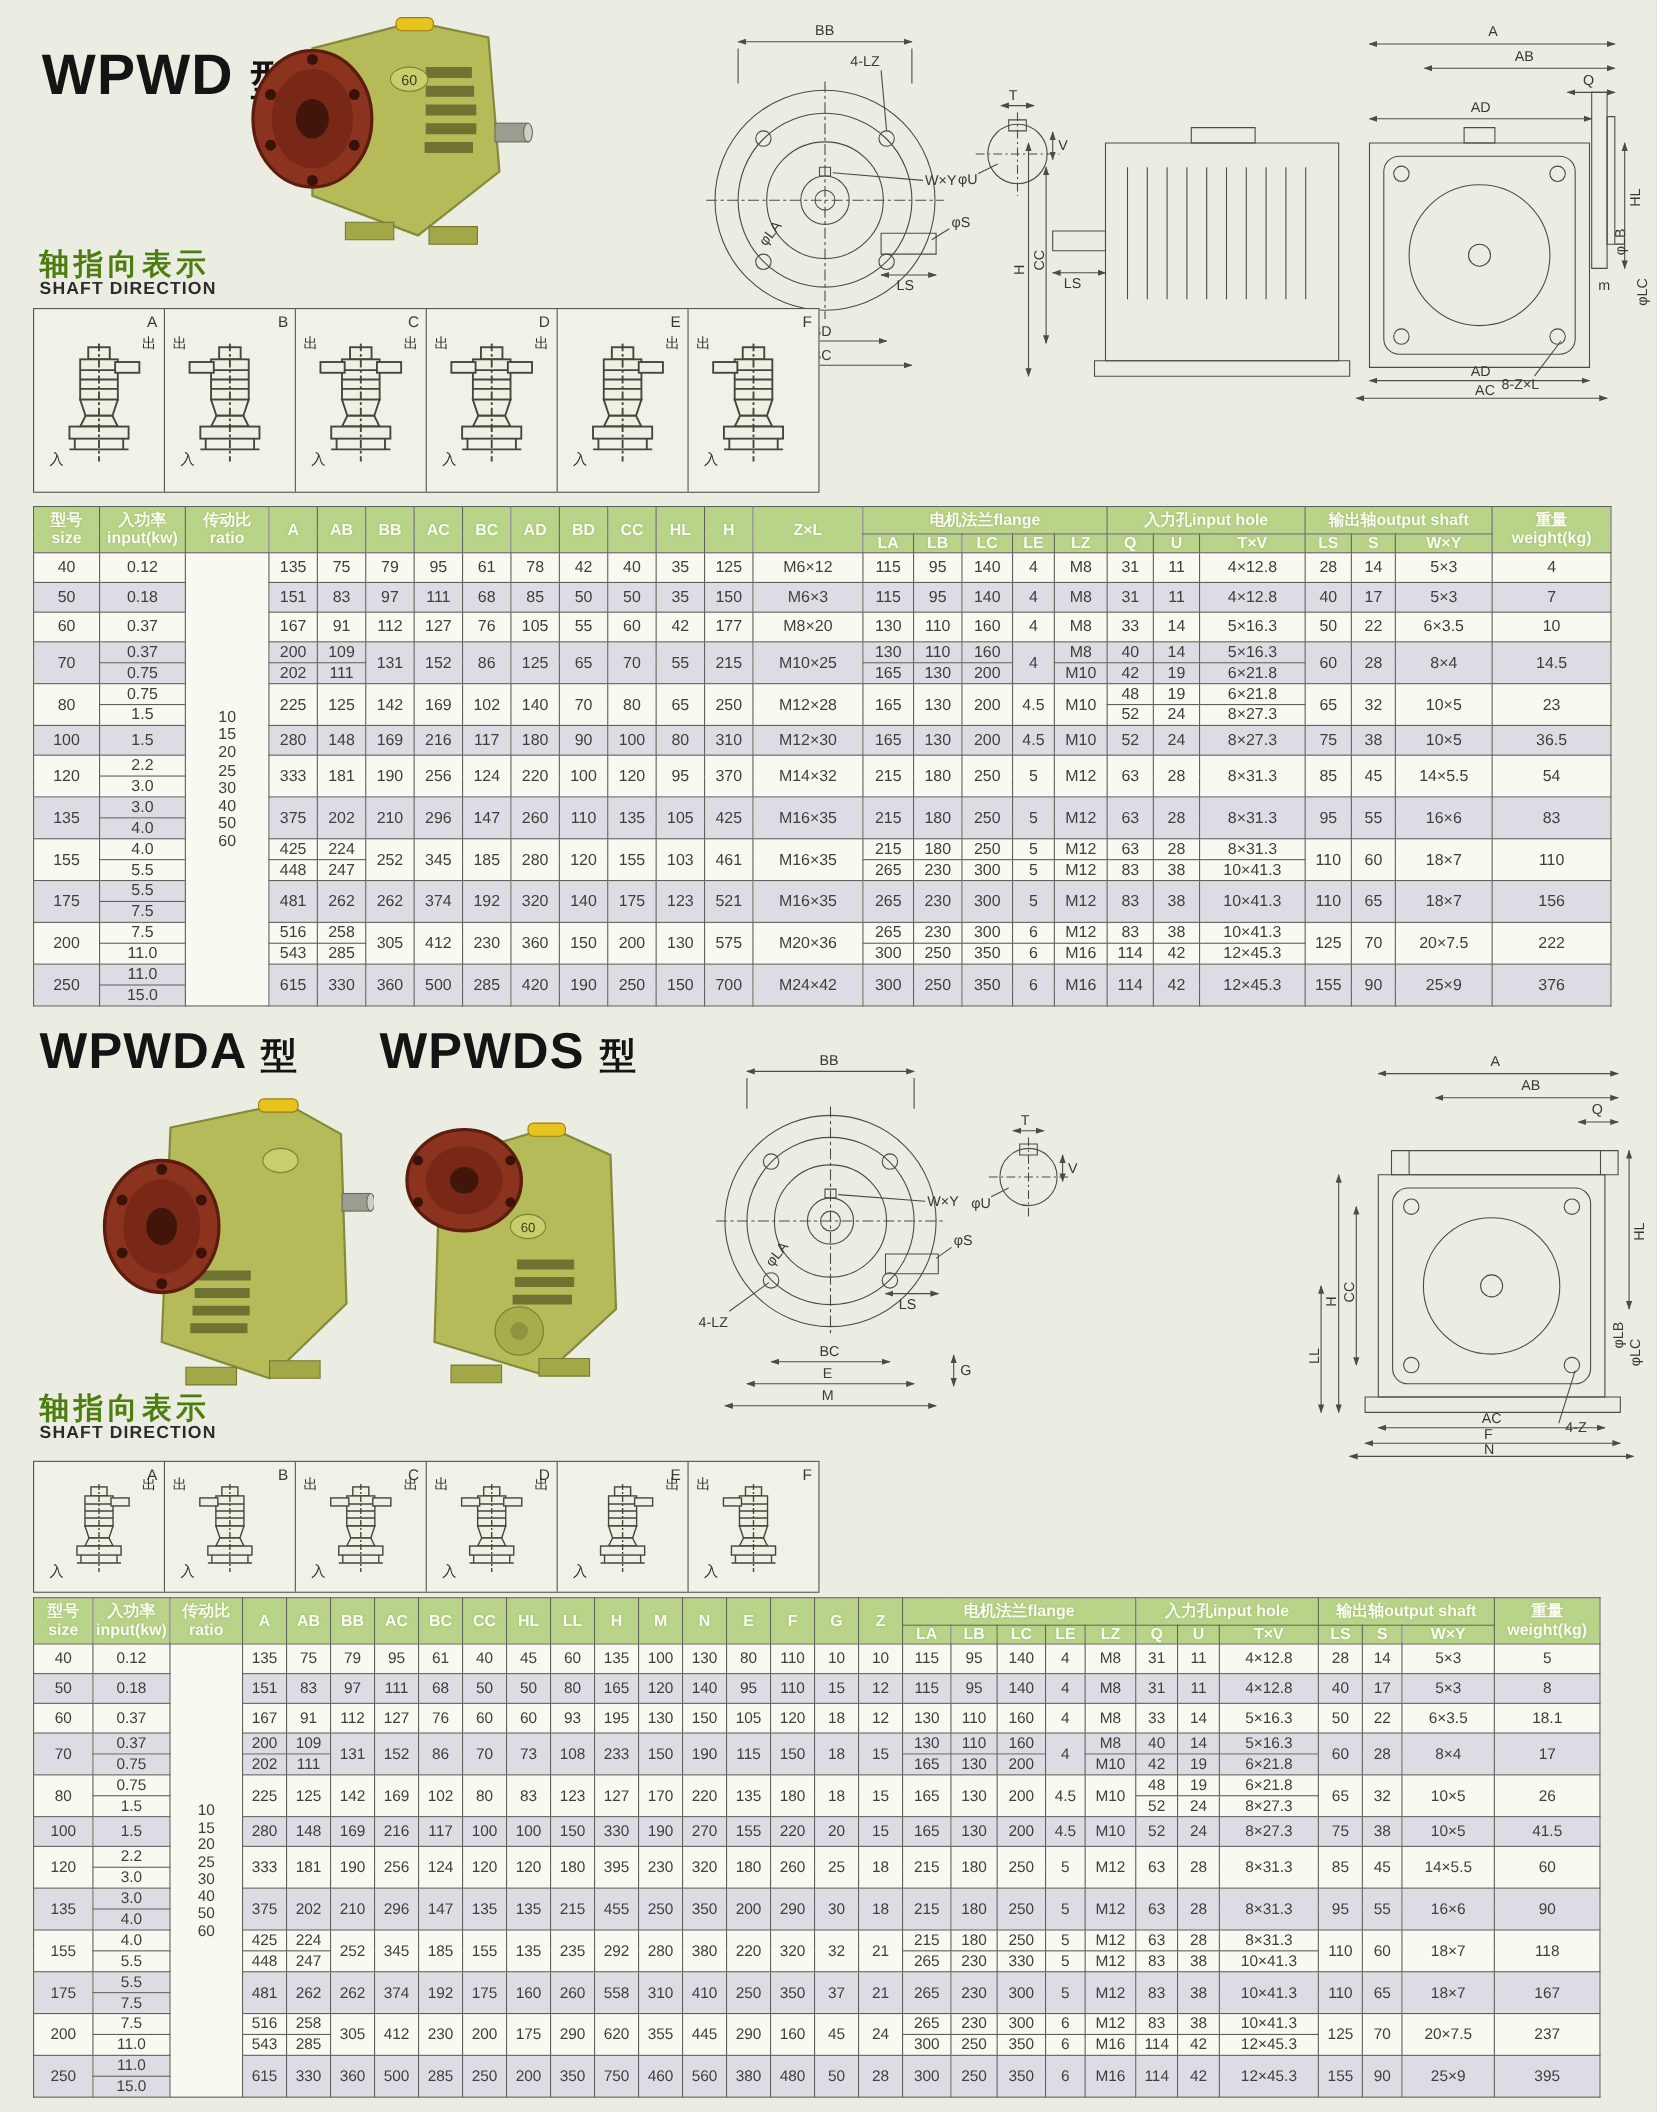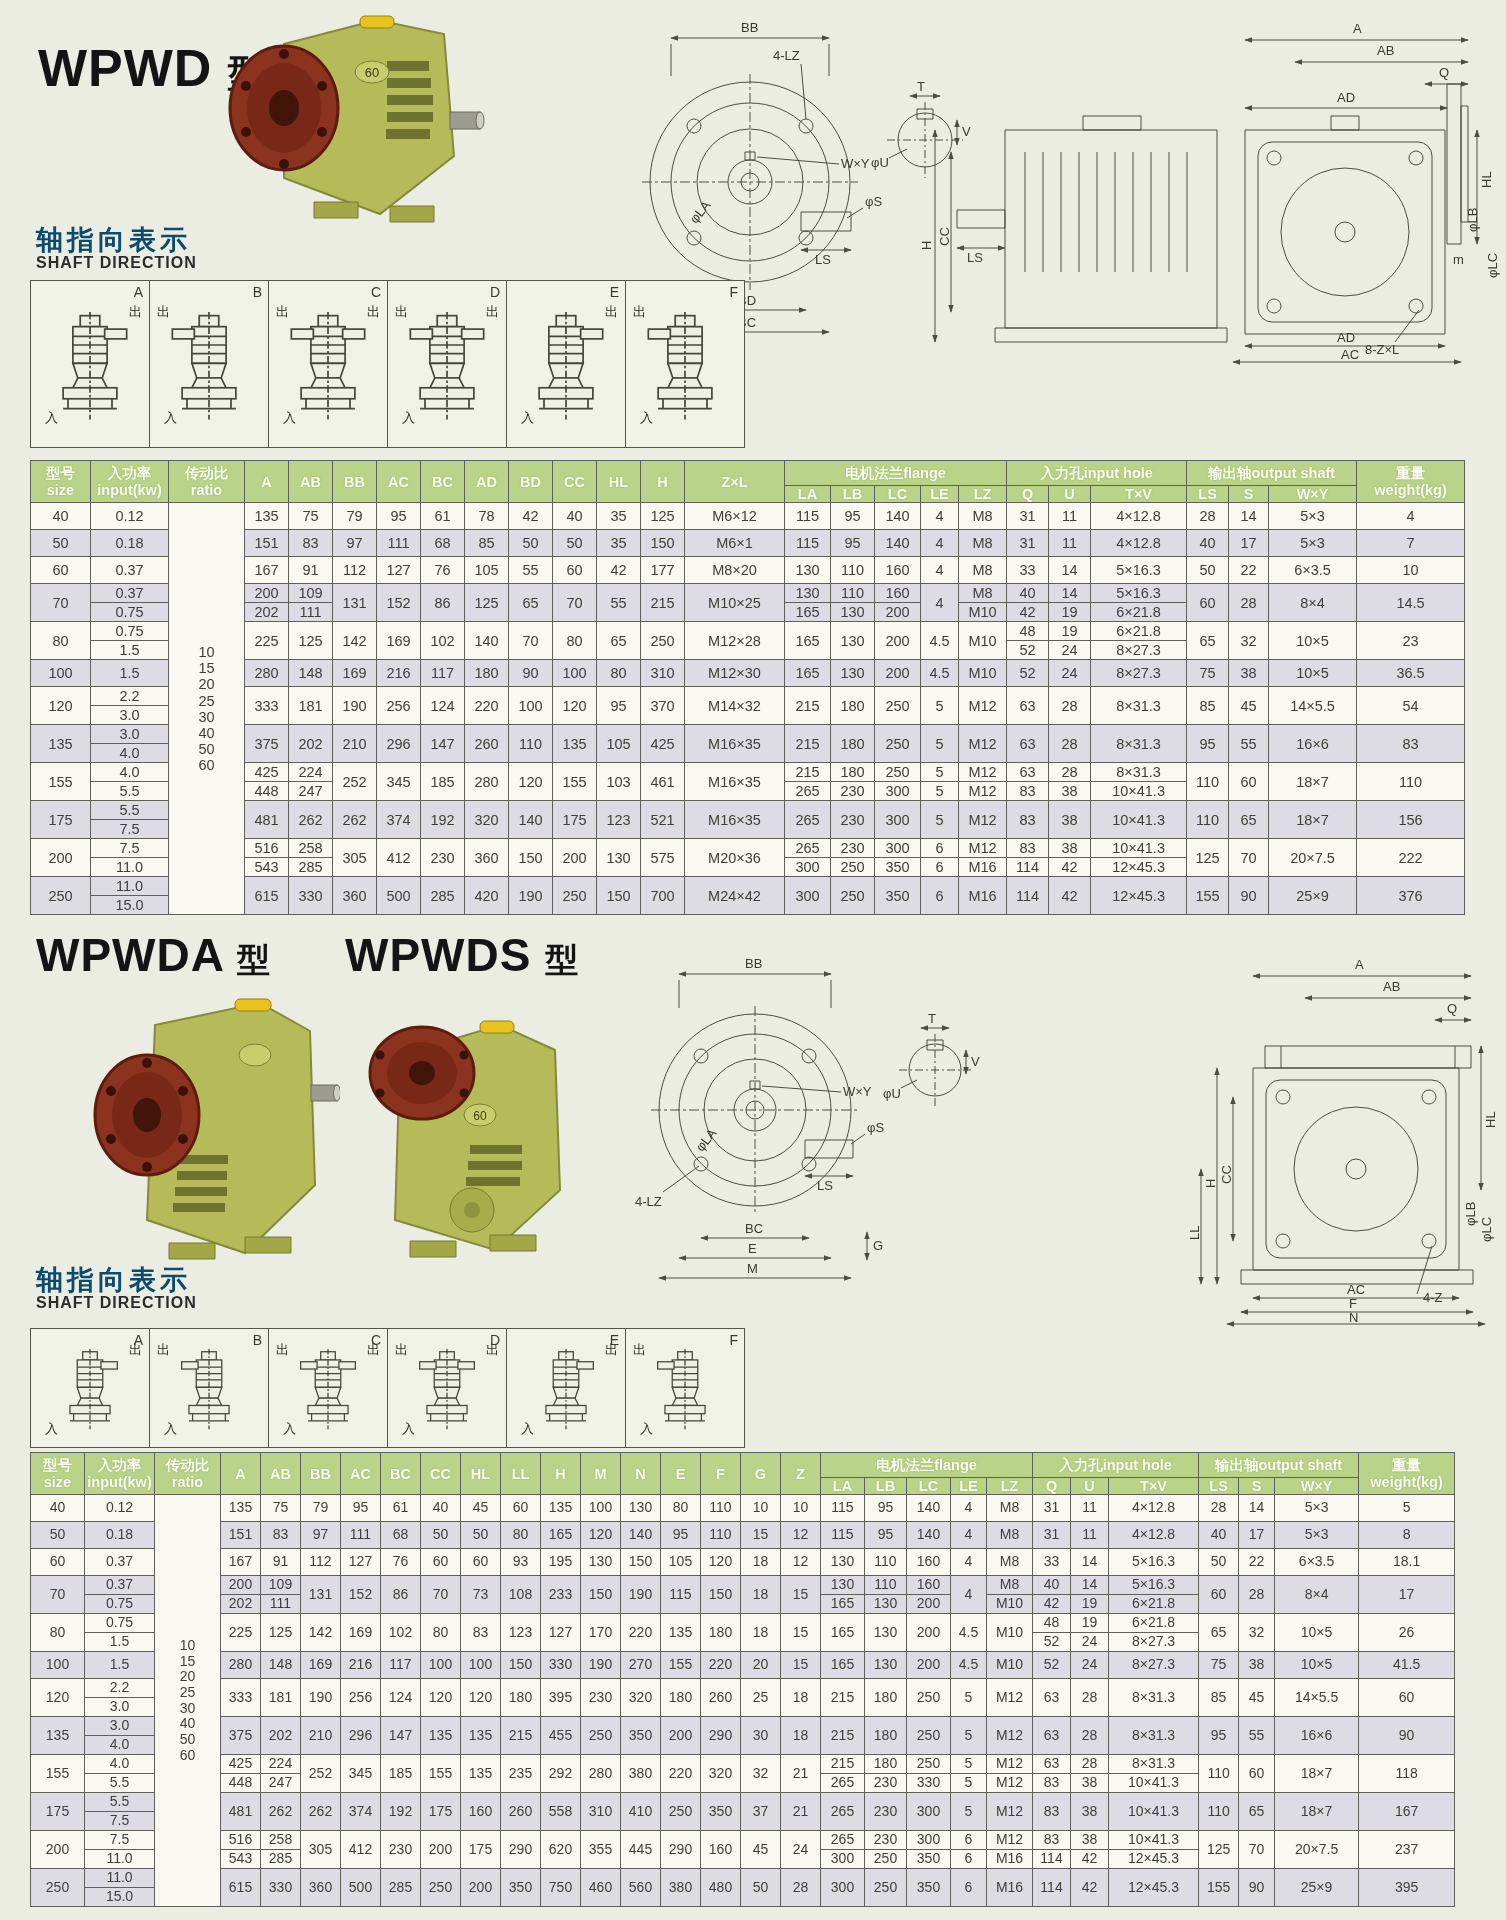--- a/index.html
+++ b/index.html
@@ -4,21 +4,21 @@
 <style>
   html,body{margin:0;padding:0;background:#d8d8d2;}
   .sheet{position:relative;width:1506px;height:1920px;background:#ecede2;
     font-family:"Liberation Sans","DejaVu Sans",sans-serif;overflow:hidden;margin:0 auto;}
   .abs{position:absolute;}
   
   .main-title{font-weight:bold;color:#141414;letter-spacing:1px;white-space:nowrap;}
   .t1{font-size:52px;}
   .t2{font-size:46px;}
   .main-title .suffix{font-size:0.72em;font-weight:bold;}
-  .shaft-hd-cn{font-size:27px;font-weight:bold;color:#0c4a6e;letter-spacing:4px;line-height:1.05;}
+  .shaft-hd-cn{font-size:27px;font-weight:bold;color:#4d7c0f;letter-spacing:4px;line-height:1.05;}
   .shaft-hd-en{font-size:16px;font-weight:bold;color:#2c2c2c;letter-spacing:1px;}
   
   .shaft-row{display:flex;border:1.5px solid #55554b;background:#f1f2e7;}
   .shaft-cell{position:relative;width:118px;flex:0 0 118px;border-right:1.5px solid #55554b;}
   .shaft-cell:last-child{border-right:none;}
   .cell-letter{position:absolute;top:3px;right:6px;font-size:14px;color:#3a3a34;}
   .gbx-svg{position:absolute;left:50%;top:52%;transform:translate(-50%,-50%);}
   .io{position:absolute;font-size:13px;color:#2c2c28;}
   .out-l{top:22px;left:7px;} .out-r{top:22px;right:7px;}
   .in-lb{bottom:20px;left:14px;}
@@ -356,21 +356,21 @@
           <td>151</td>
           <td>83</td>
           <td>97</td>
           <td>111</td>
           <td>68</td>
           <td>85</td>
           <td>50</td>
           <td>50</td>
           <td>35</td>
           <td>150</td>
-          <td>M6×1</td>
+          <td>M6×3</td>
           <td>115</td>
           <td>95</td>
           <td>140</td>
           <td>4</td>
           <td>M8</td>
           <td>31</td>
           <td>11</td>
           <td>4×12.8</td>
           <td>40</td>
           <td>17</td>

